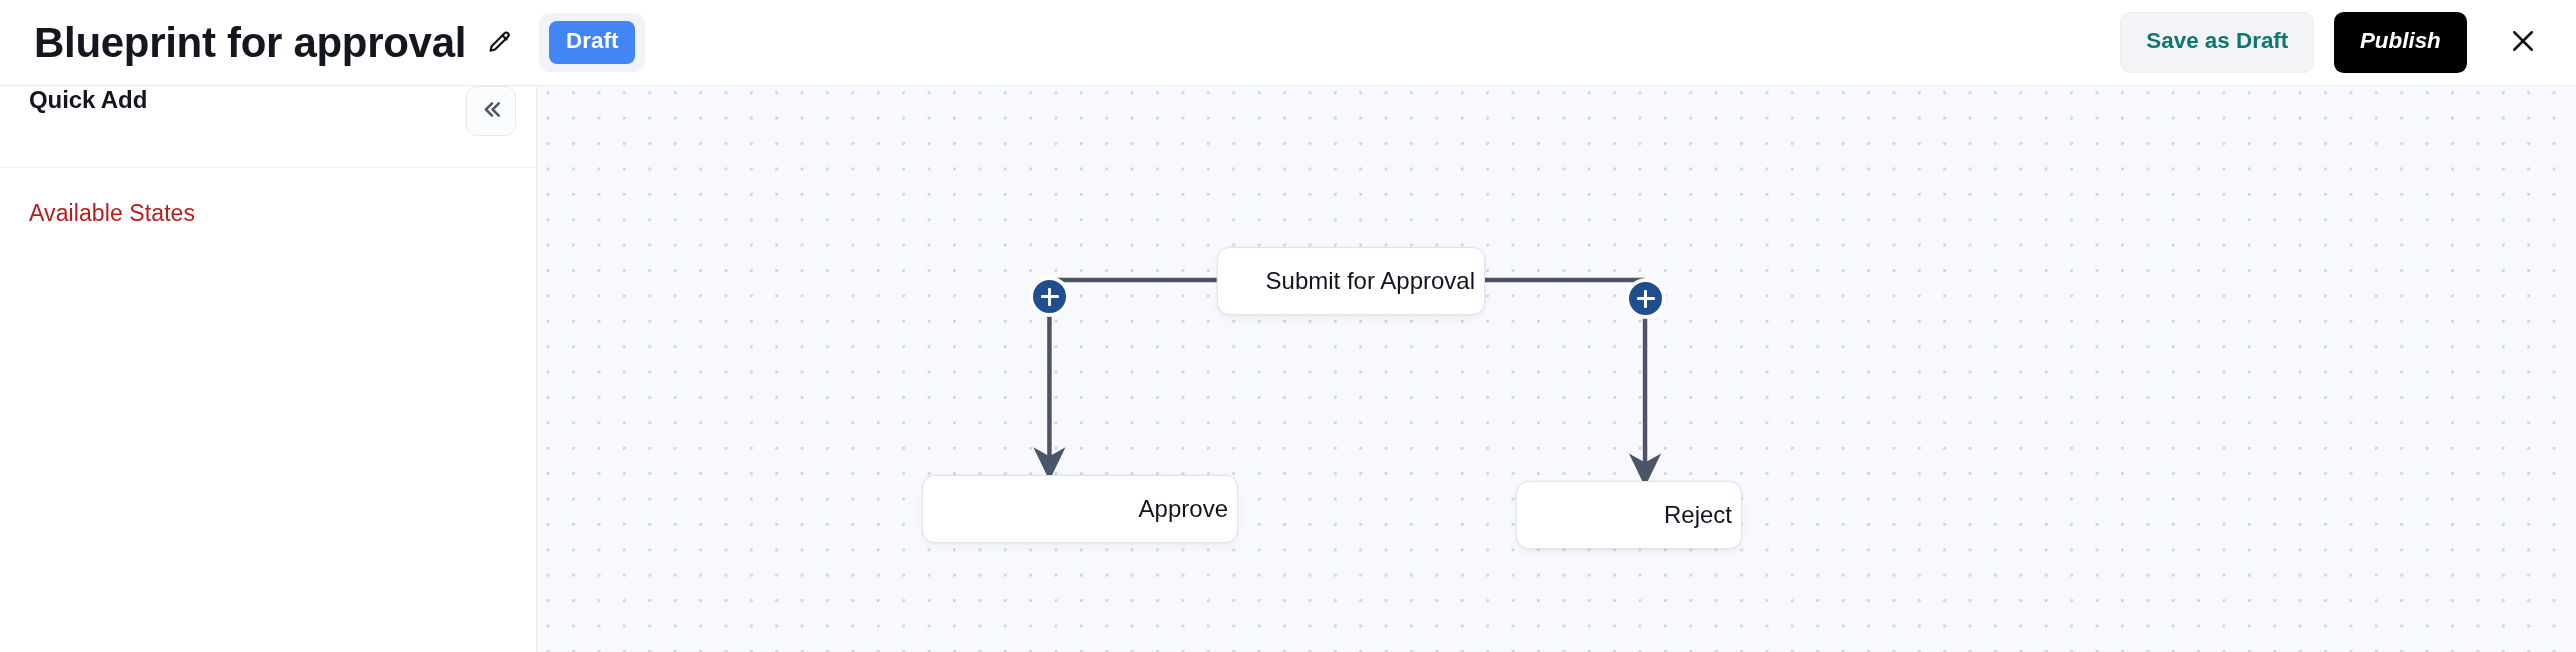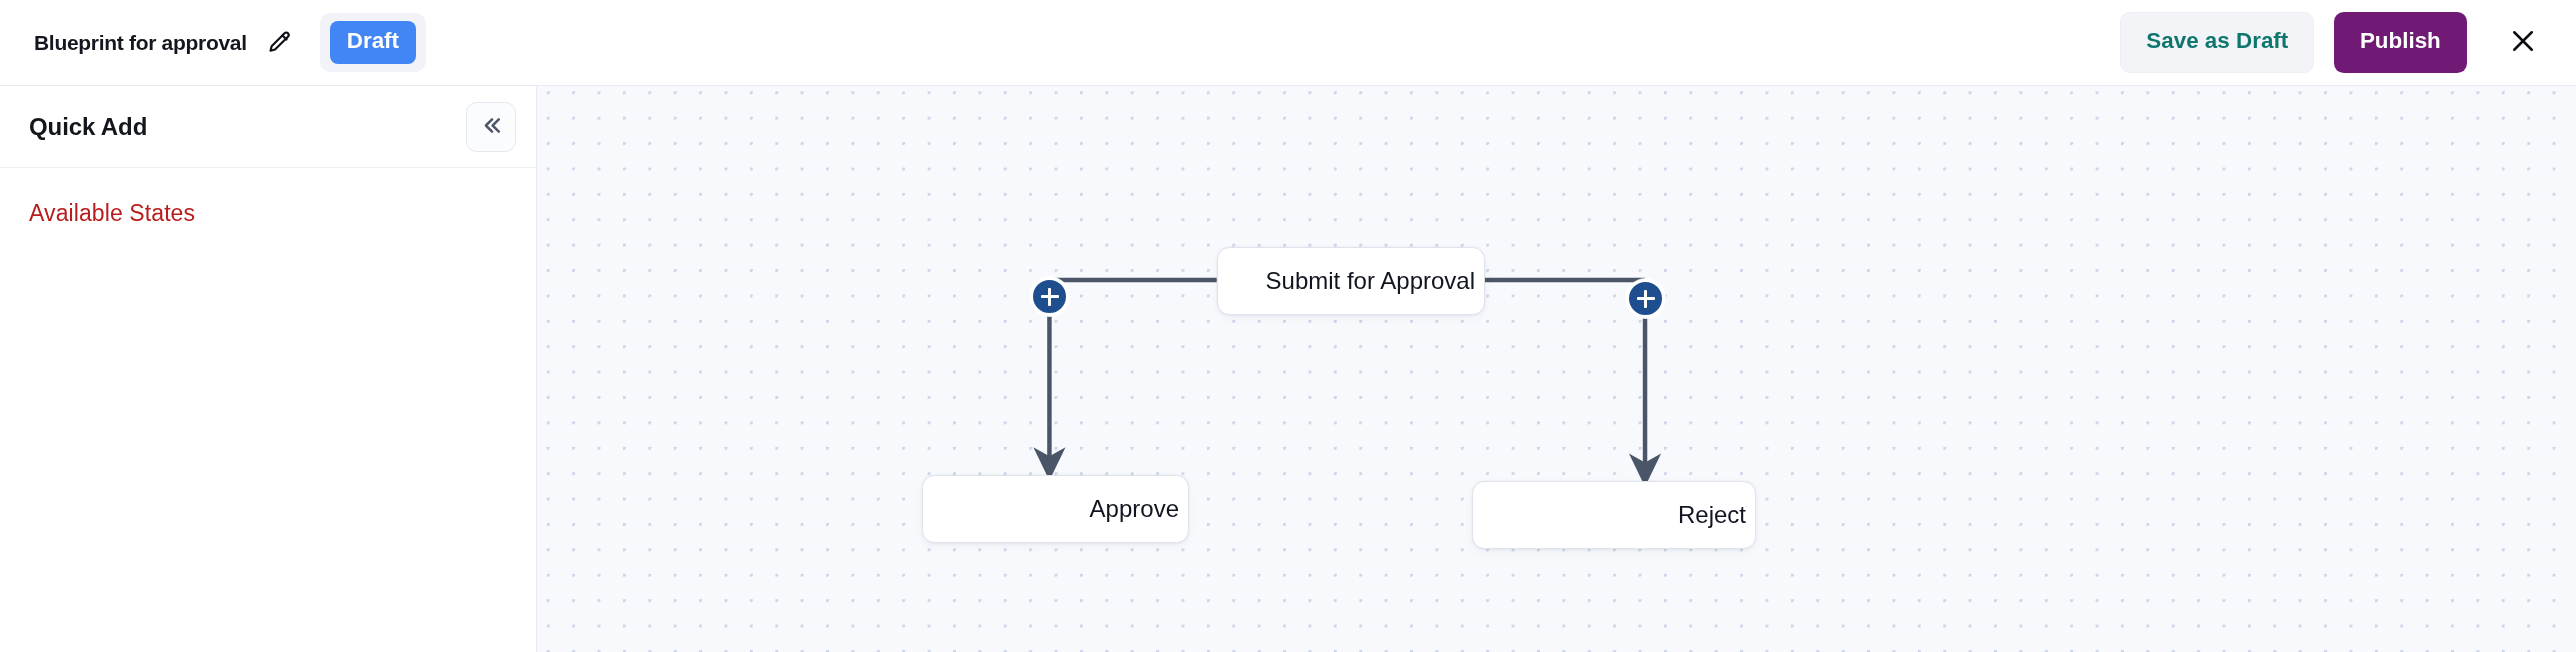--- a/index.html
+++ b/index.html
@@ -31,21 +31,21 @@
     padding: 0 30px 0 34px;
     position: relative;
     z-index: 20;
   }
   .header-left {
     display: flex;
     align-items: center;
     gap: 0px;
   }
   .page-title {
-    font-size: 21px;
+    font-size: 42px;
     font-weight: 700;
     letter-spacing: -0.3px;
     color: #14171f;
     line-height: 1;
     white-space: nowrap;
   }
   .edit-btn {
     width: 41px;
     height: 41px;
     margin-left: 12.5px;
@@ -93,22 +93,23 @@
     cursor: pointer;
     white-space: nowrap;
     border: 0.9px solid transparent;
   }
   .btn-secondary {
     background: #f2f4f8;
     color: #0f766e;
     border-color: #eceef4;
   }
   .btn-primary {
-    background: #701a75;
+    background: #000000;
     color: #ffffff;
+    font-style: italic;
   }
   .close-btn {
     width: 47px;
     height: 47px;
     margin-left: 12.5px;
     display: flex;
     align-items: center;
     justify-content: center;
     background: transparent;
     border: none;
@@ -132,21 +133,20 @@
     border-right: 1.8px solid #e9ebf2;
     display: flex;
     flex-direction: column;
     position: relative;
     z-index: 10;
   }
   .sidebar-head {
     height: 82px;
     min-height: 82px;
     display: flex;
-    align-items: center;
     padding: 0 19.7px 0 29px;
     border-bottom: 1.8px solid #eef0f6;
   }
   .sidebar-head-title {
     font-size: 24px;
     font-weight: 700;
     color: #13161d;
     letter-spacing: -0.1px;
   }
   .collapse-btn {
@@ -310,24 +310,24 @@
               <path d="M1060,217 L1239,217" stroke="#4a5568" stroke-width="5" fill="none" stroke-linecap="butt"></path>
               <path d="M573,256 L573,422" stroke="#4a5568" stroke-width="5" fill="none" stroke-linecap="butt" marker-end="url(#arrowhead)"></path>
               <path d="M1239,258 L1239,429" stroke="#4a5568" stroke-width="5" fill="none" stroke-linecap="butt" marker-end="url(#arrowhead)"></path>
             </g>
         </svg>
 
         <div id="node-layer">
             <div class="node" style="left: 680px; top: 161px; width: 268px; height: 68px;">
               <span class="node-label">Submit for Approval</span>
             </div>
-            <div class="node" style="left: 385px; top: 389px; width: 267px; height: 68px;">
+            <div class="node" style="left: 385px; top: 389px; width: 316px; height: 68px;">
               <span class="node-label">Approve</span>
             </div>
-            <div class="node" style="left: 935px; top: 395px; width: 284px; height: 68px;">
+            <div class="node" style="left: 979px; top: 395px; width: 226px; height: 68px;">
               <span class="node-label">Reject</span>
             </div>
           </div>
         <div id="handle-layer">
             <div class="plus-handle" style="left: 493px; top: 191px; background: rgb(31, 78, 143);"></div>
             <div class="plus-handle" style="left: 1089px; top: 193px; background: rgb(31, 78, 143);"></div>
           </div>
 
       </div>
     </main>

